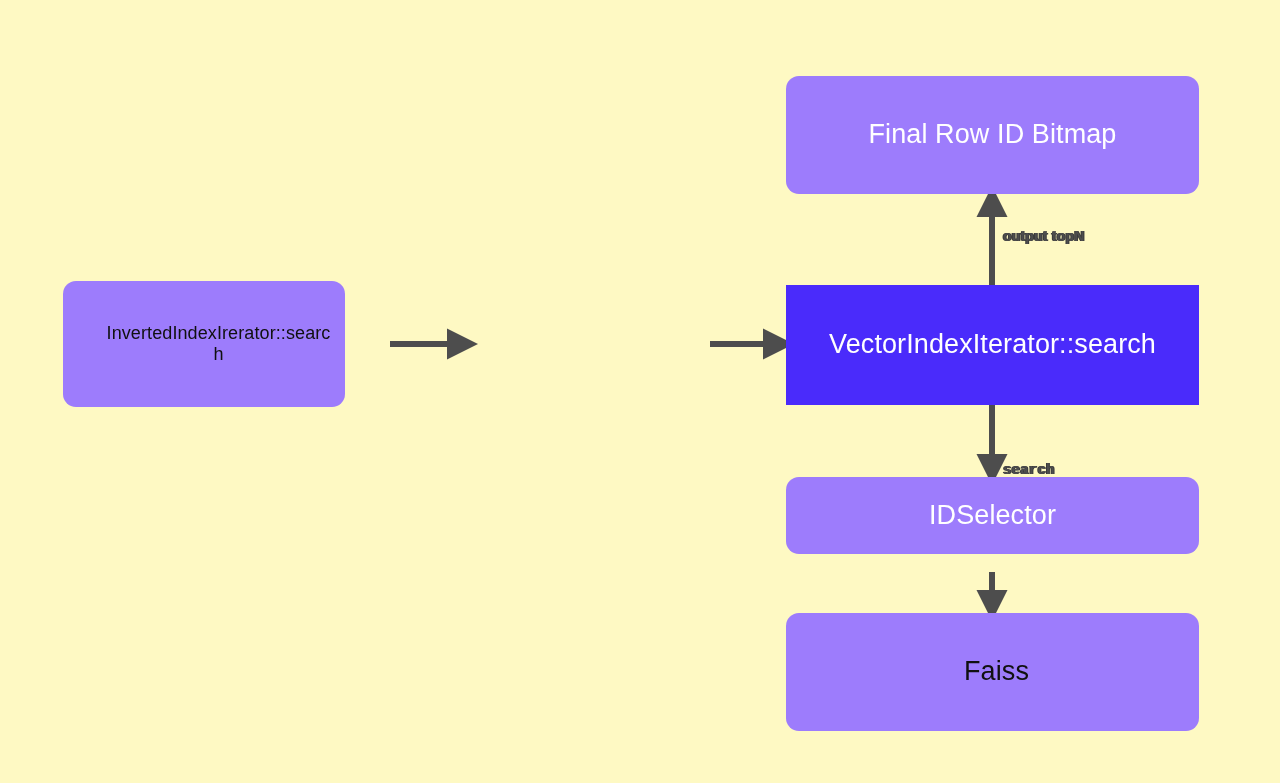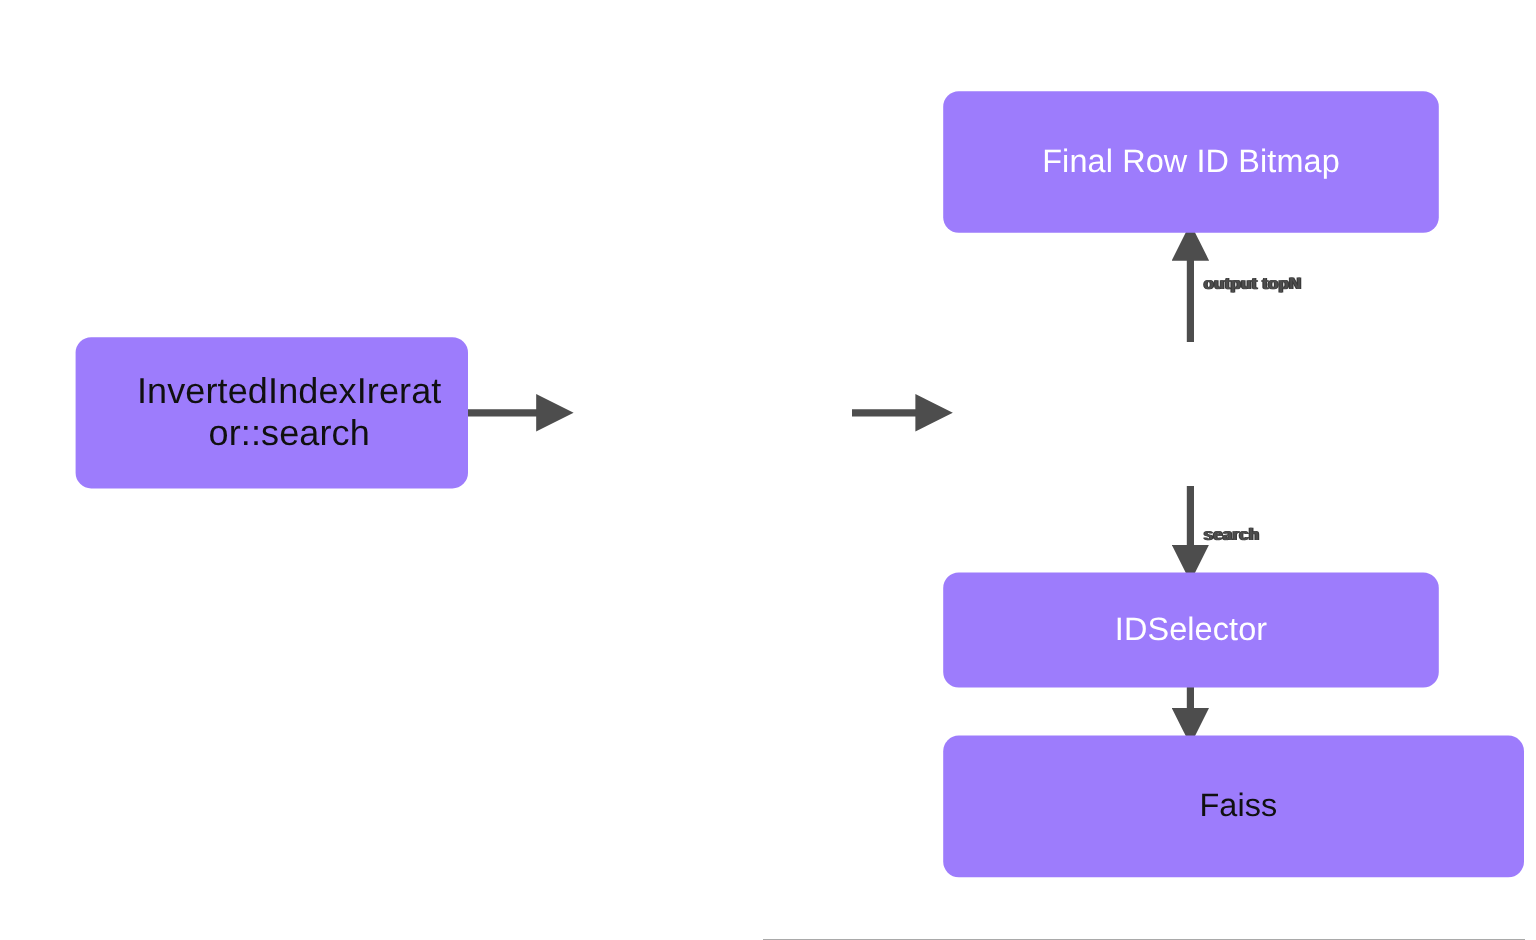--- a/index.html
+++ b/index.html
@@ -11,21 +11,21 @@
   body {
     width: 1280px;
     height: 783px;
     overflow: hidden;
     font-family: "Liberation Sans", sans-serif;
   }
   #canvas {
     position: relative;
     width: 1280px;
     height: 783px;
-    background: #ffffff;
+    background: #fef9c3;
   }
   #edge-layer {
     position: absolute;
     left: 0;
     top: 0;
     width: 1280px;
     height: 783px;
     pointer-events: none;
   }
   .node {
@@ -51,53 +51,53 @@
   .text-white { color: #ffffff; }
   .text-dark  { color: #101010; }
   .sharp { border-radius: 0; }
 
   
   #node-final-row-id-bitmap {
     left: 786px; top: 76px; width: 413px; height: 118px;
     font-size: 27px;
   }
   #node-inverted-index-iterator {
-    left: 63px; top: 281px; width: 327px; height: 126px;
-    font-size: 30px;
+    left: 63px; top: 281px; width: 282px; height: 126px;
+    font-size: 18px;
     padding-left: 43px;
   }
   #node-row-id-bitmap {
     left: 470px; top: 281px; width: 240px; height: 126px;
     font-size: 27px;
   }
   #node-vector-index-iterator {
     left: 786px; top: 285px; width: 413px; height: 120px;
     font-size: 27px;
   }
   #node-id-selector {
-    left: 786px; top: 477px; width: 413px; height: 96px;
+    left: 786px; top: 477px; width: 413px; height: 77px;
     font-size: 27px;
   }
   #node-faiss {
-    left: 786px; top: 613px; width: 484px; height: 118px;
+    left: 786px; top: 613px; width: 413px; height: 118px;
     font-size: 27px;
     padding-left: 22px;
   }
 
   .edge-label {
     position: absolute;
     color: #4d4d4d;
     font-size: 14px;
     font-weight: 700;
     white-space: nowrap;
     text-shadow: 1px 0 0 #3a3a3a, -1px 0 0 #3a3a3a;
     letter-spacing: 0.2px;
   }
   #edge-label-output-topn { left: 1003px; top: 228px; }
-  #edge-label-search { left: 1003px; top: 437px; }
+  #edge-label-search { left: 1003px; top: 462px; font-family: Liberation Mono, monospace; }
 </style>
 </head>
 <body>
 
 <div id="canvas">
 
   <svg id="edge-layer" viewBox="0 0 1280 783">
     <defs>
       <marker id="arrowhead" markerWidth="5.2" markerHeight="5.2" refX="2.7" refY="2.6" orient="auto" markerUnits="strokeWidth">
         <path d="M 0 0 L 5.2 2.6 L 0 5.2 z" fill="#4d4d4d"></path>
@@ -127,20 +127,23 @@
 
   <div class="node fill-light text-white" id="node-final-row-id-bitmap">
     <span class="node-label">Final Row ID Bitmap</span>
   </div>
 
   <div class="node fill-light text-dark" id="node-inverted-index-iterator">
     <span class="node-label">InvertedIndexIrerator::search</span>
   </div>
 
 
+  <div class="node fill-strong text-white sharp" id="node-vector-index-iterator">
+    <span class="node-label">VectorIndexIterator::search</span>
+  </div>
 
   <div class="node fill-light text-white" id="node-id-selector">
     <span class="node-label">IDSelector</span>
   </div>
 
   <div class="node fill-light text-dark" id="node-faiss">
     <span class="node-label">Faiss</span>
   </div>
 
   <div class="edge-label" id="edge-label-output-topn">output topN</div>

